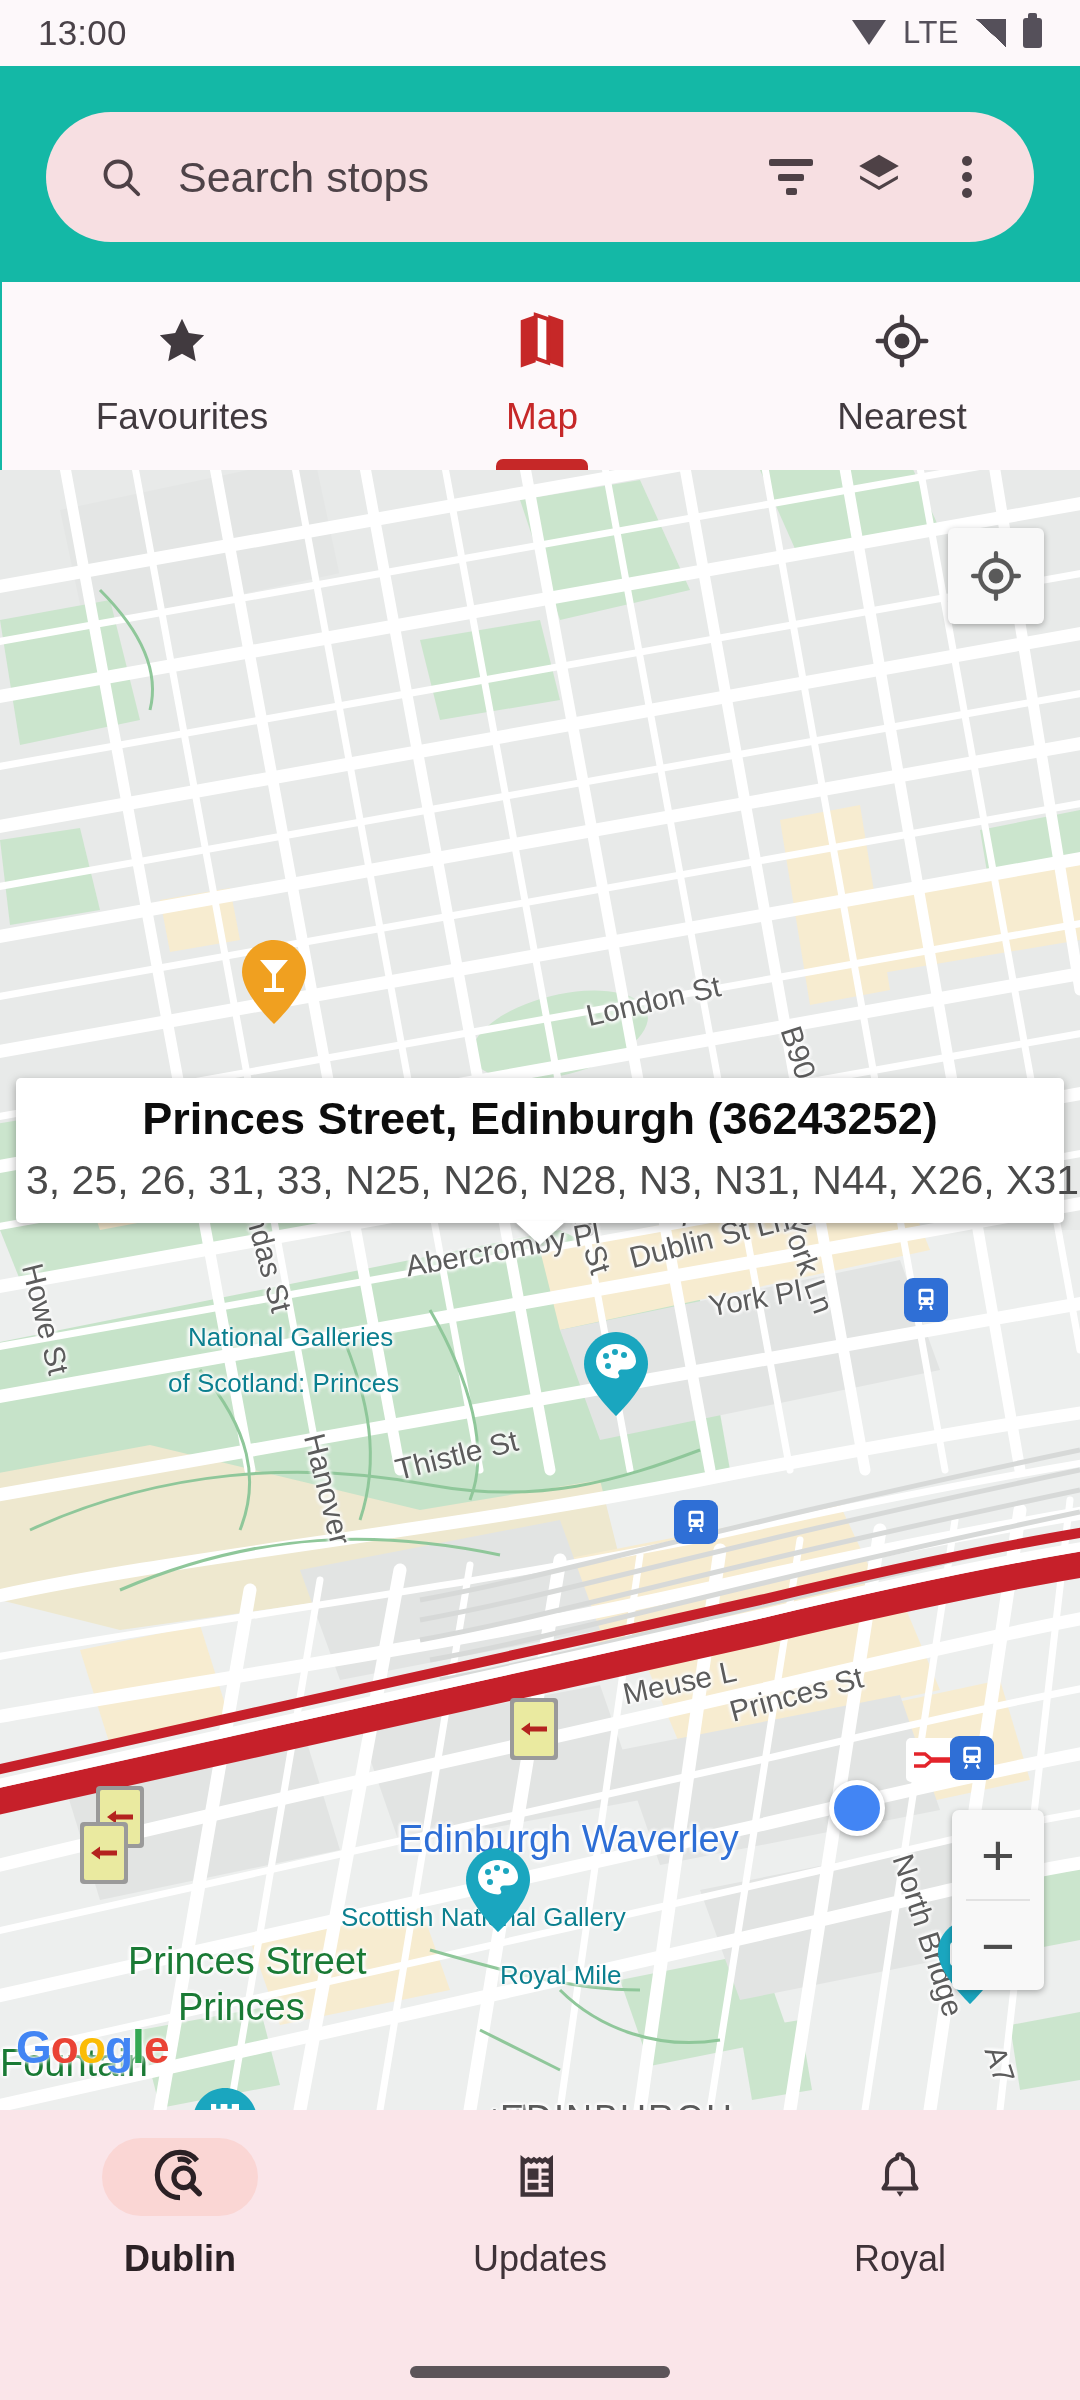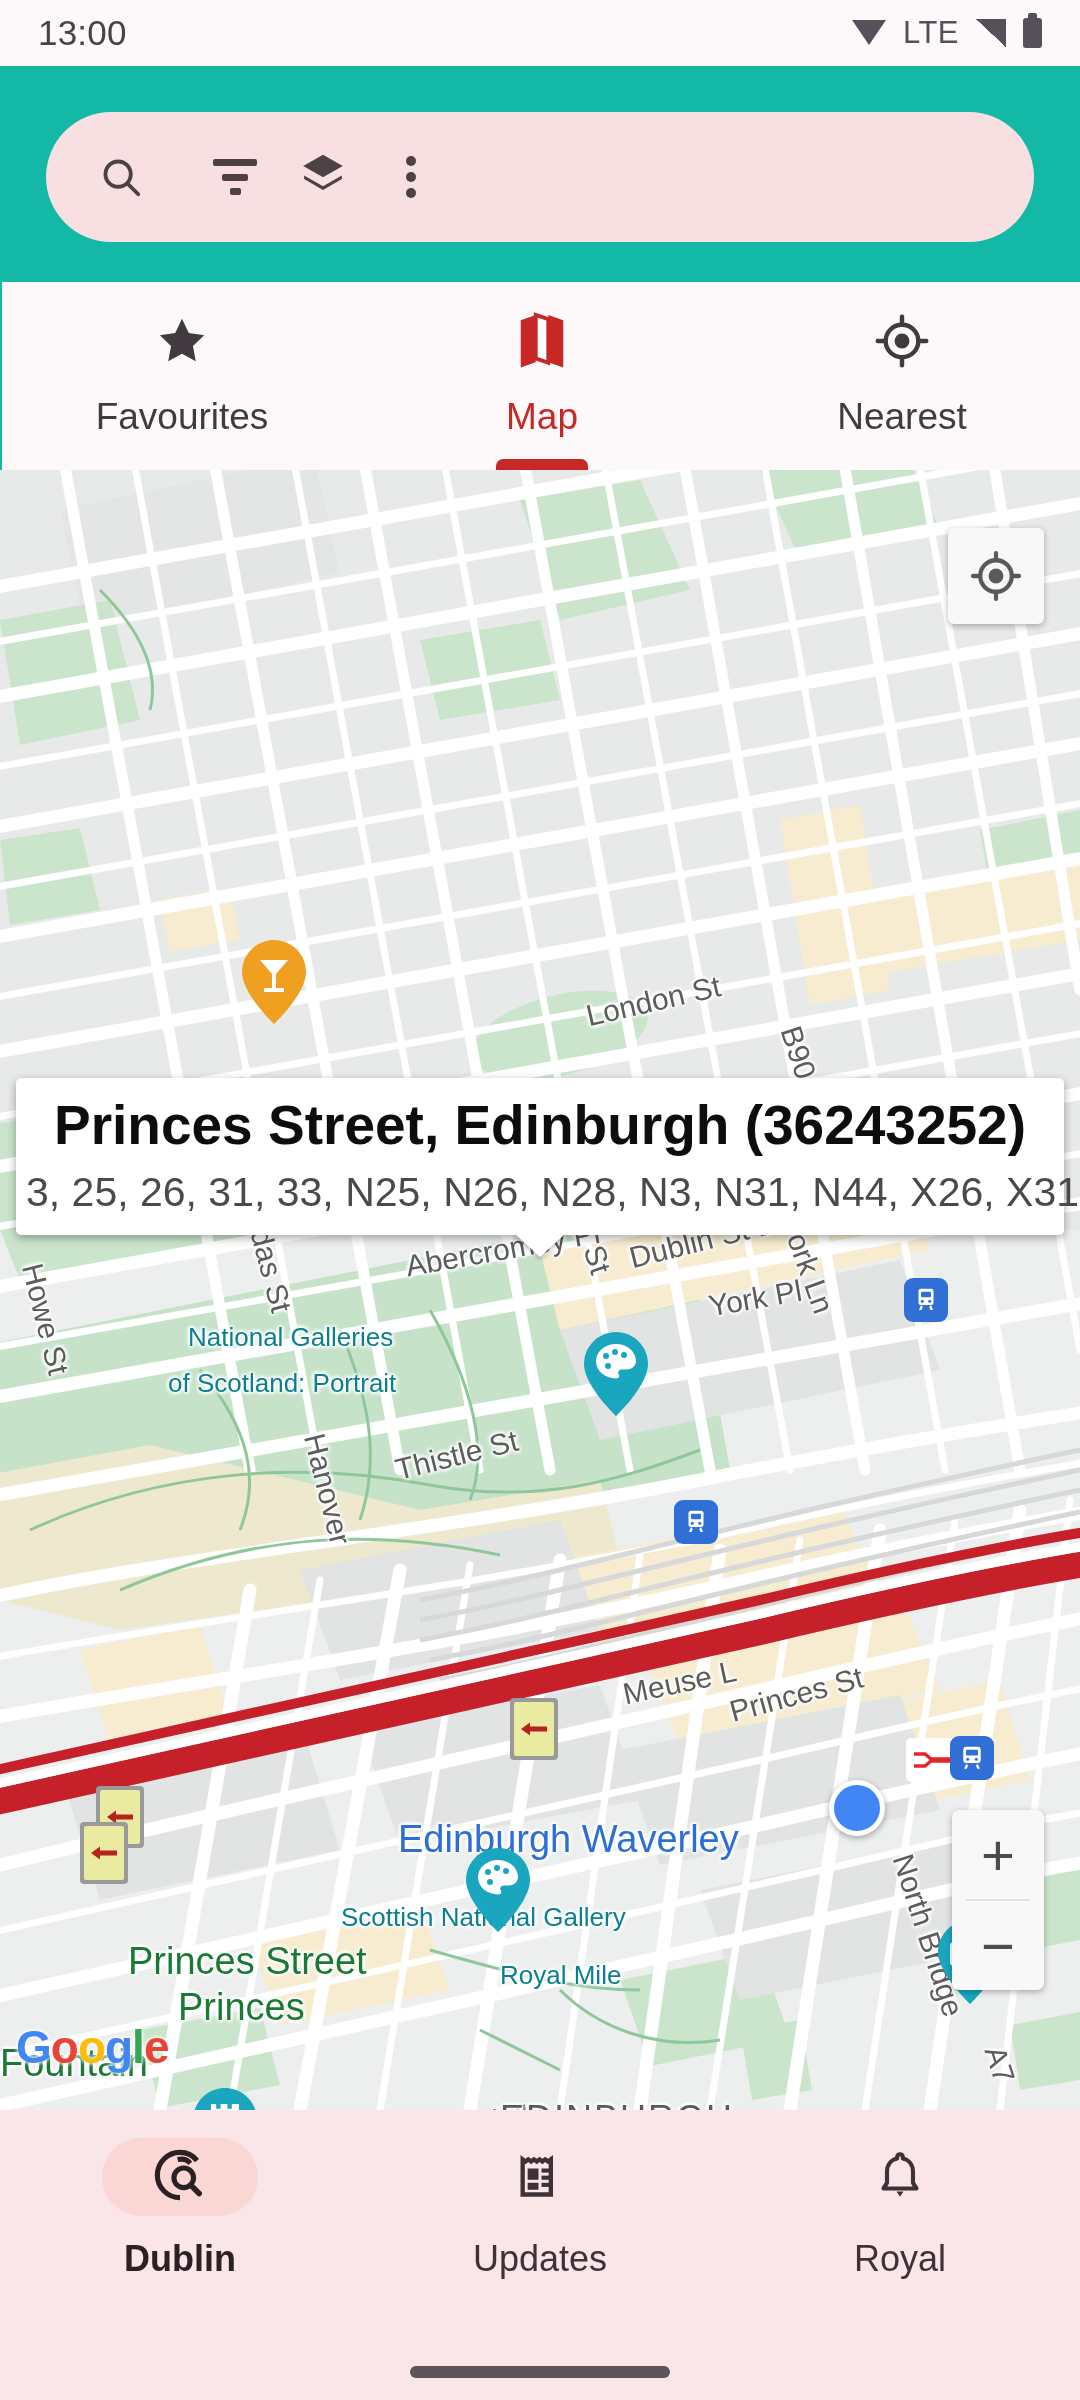--- a/index.html
+++ b/index.html
@@ -80,21 +80,21 @@
 
   
   .glogo{position:absolute;left:16px;bottom:36px;font-size:46px;font-weight:bold;letter-spacing:-1px;
      font-family:"Liberation Sans",sans-serif;}
   .glogo span{text-shadow:0 0 4px #fff,0 0 4px #fff;}
   .g1{color:#4285f4}.g2{color:#ea4335}.g3{color:#fbbc05}.g4{color:#4285f4}.g5{color:#34a853}.g6{color:#ea4335}
 
   
   .infocard{position:absolute;left:16px;top:1078px;width:1048px;background:#fff;border-radius:5px;
             box-shadow:0 3px 10px rgba(0,0,0,.35);padding:14px 10px 18px;box-sizing:border-box;z-index:30;}
-  .ic-title{font-size:55px;color:#0d0d0d;font-weight:bold;text-align:center;line-height:1.22;}
+  .ic-title{font-size:45px;color:#0d0d0d;font-weight:bold;text-align:center;line-height:1.22;}
   .ic-routes{font-size:41px;color:#4a4a4a;text-align:center;line-height:1.22;margin-top:8px;white-space:nowrap;}
   .ic-tail{position:absolute;left:50%;transform:translateX(-50%);bottom:-22px;width:0;height:0;
            border-left:26px solid transparent;border-right:26px solid transparent;border-top:24px solid #fff;
            filter:drop-shadow(0 3px 2px rgba(0,0,0,.22));z-index:31;}
 
   
   .bottomnav{position:absolute;left:0;bottom:0;width:1080px;height:290px;background:#fae5e9;}
   .bn-items{display:flex;height:232px;}
   .bn{flex:1;display:flex;flex-direction:column;align-items:center;padding-top:28px;box-sizing:border-box;}
   .bn .pill{width:156px;height:78px;border-radius:39px;display:flex;align-items:center;justify-content:center;}
@@ -119,20 +119,21 @@
     </div>
   </div>
 
   <div class="searchbar">
     <span class="s-ic">
       <svg width="46" height="46" viewBox="0 0 24 24">
           <circle cx="10.5" cy="10.5" r="6.6" fill="none" stroke="#4e4146" stroke-width="2"></circle>
           <line x1="15.3" y1="15.3" x2="21" y2="21" stroke="#4e4146" stroke-width="2" stroke-linecap="round"></line>
         </svg>
     </span>
+    <span class="s-placeholder">Search stops</span>
     <span class="s-act">
       <span class="filter-ic">
           <i></i>
           <i></i>
           <i></i>
         </span>
     </span>
     <span class="s-act">
       <span>
         <svg width="54" height="54" viewBox="0 0 24 24">
@@ -353,21 +354,21 @@
         <div class="maplabel lbl-street" style="left: 392px; top: 984px; transform: rotate(-14deg); transform-origin: left top;">Thistle St</div>
         <div class="maplabel lbl-street" style="left: 620px; top: 1208px; transform: rotate(-12deg); transform-origin: left top;">Meuse L</div>
         <div class="maplabel lbl-street" style="left: 726px; top: 1226px; transform: rotate(-15deg); transform-origin: left top;">Princes St</div>
         <div class="maplabel lbl-street" style="left: 918px; top: 1380px; transform: rotate(72deg); transform-origin: left top;">North Bridge</div>
         <div class="maplabel lbl-street" style="left: 406px; top: 1648px; transform: rotate(-9deg); transform-origin: left top;">Castlehill</div>
         <div class="maplabel lbl-street" style="left: 1010px; top: 1572px; transform: rotate(72deg); transform-origin: left top;">A7</div>
       </div>
 
     <div id="place-labels">
         <div class="maplabel lbl-poi" style="left: 188px; top: 852px;">National Galleries</div>
-        <div class="maplabel lbl-poi" style="left: 168px; top: 898px;">of Scotland: Portrait</div>
+        <div class="maplabel lbl-poi" style="left: 168px; top: 898px;">of Scotland: Princes</div>
         <div class="maplabel lbl-poi-blue" style="left: 398px; top: 1348px;">Edinburgh Waverley</div>
         <div class="maplabel lbl-poi" style="left: 341px; top: 1432px;">Scottish National Gallery</div>
         <div class="maplabel lbl-poi" style="left: 500px; top: 1490px;">Royal Mile</div>
         <div class="maplabel lbl-park" style="left: 128px; top: 1470px;">Princes Street</div>
         <div class="maplabel lbl-park" style="left: 178px; top: 1516px;">Princes</div>
         <div class="maplabel lbl-park" style="left: 0px; top: 1572px;">Fountain</div>
         <div class="maplabel lbl-area" style="left: 500px; top: 1628px;">EDINBURGH</div>
       </div>
 
     <div class="pin" style="left:242px;top:470px;">

